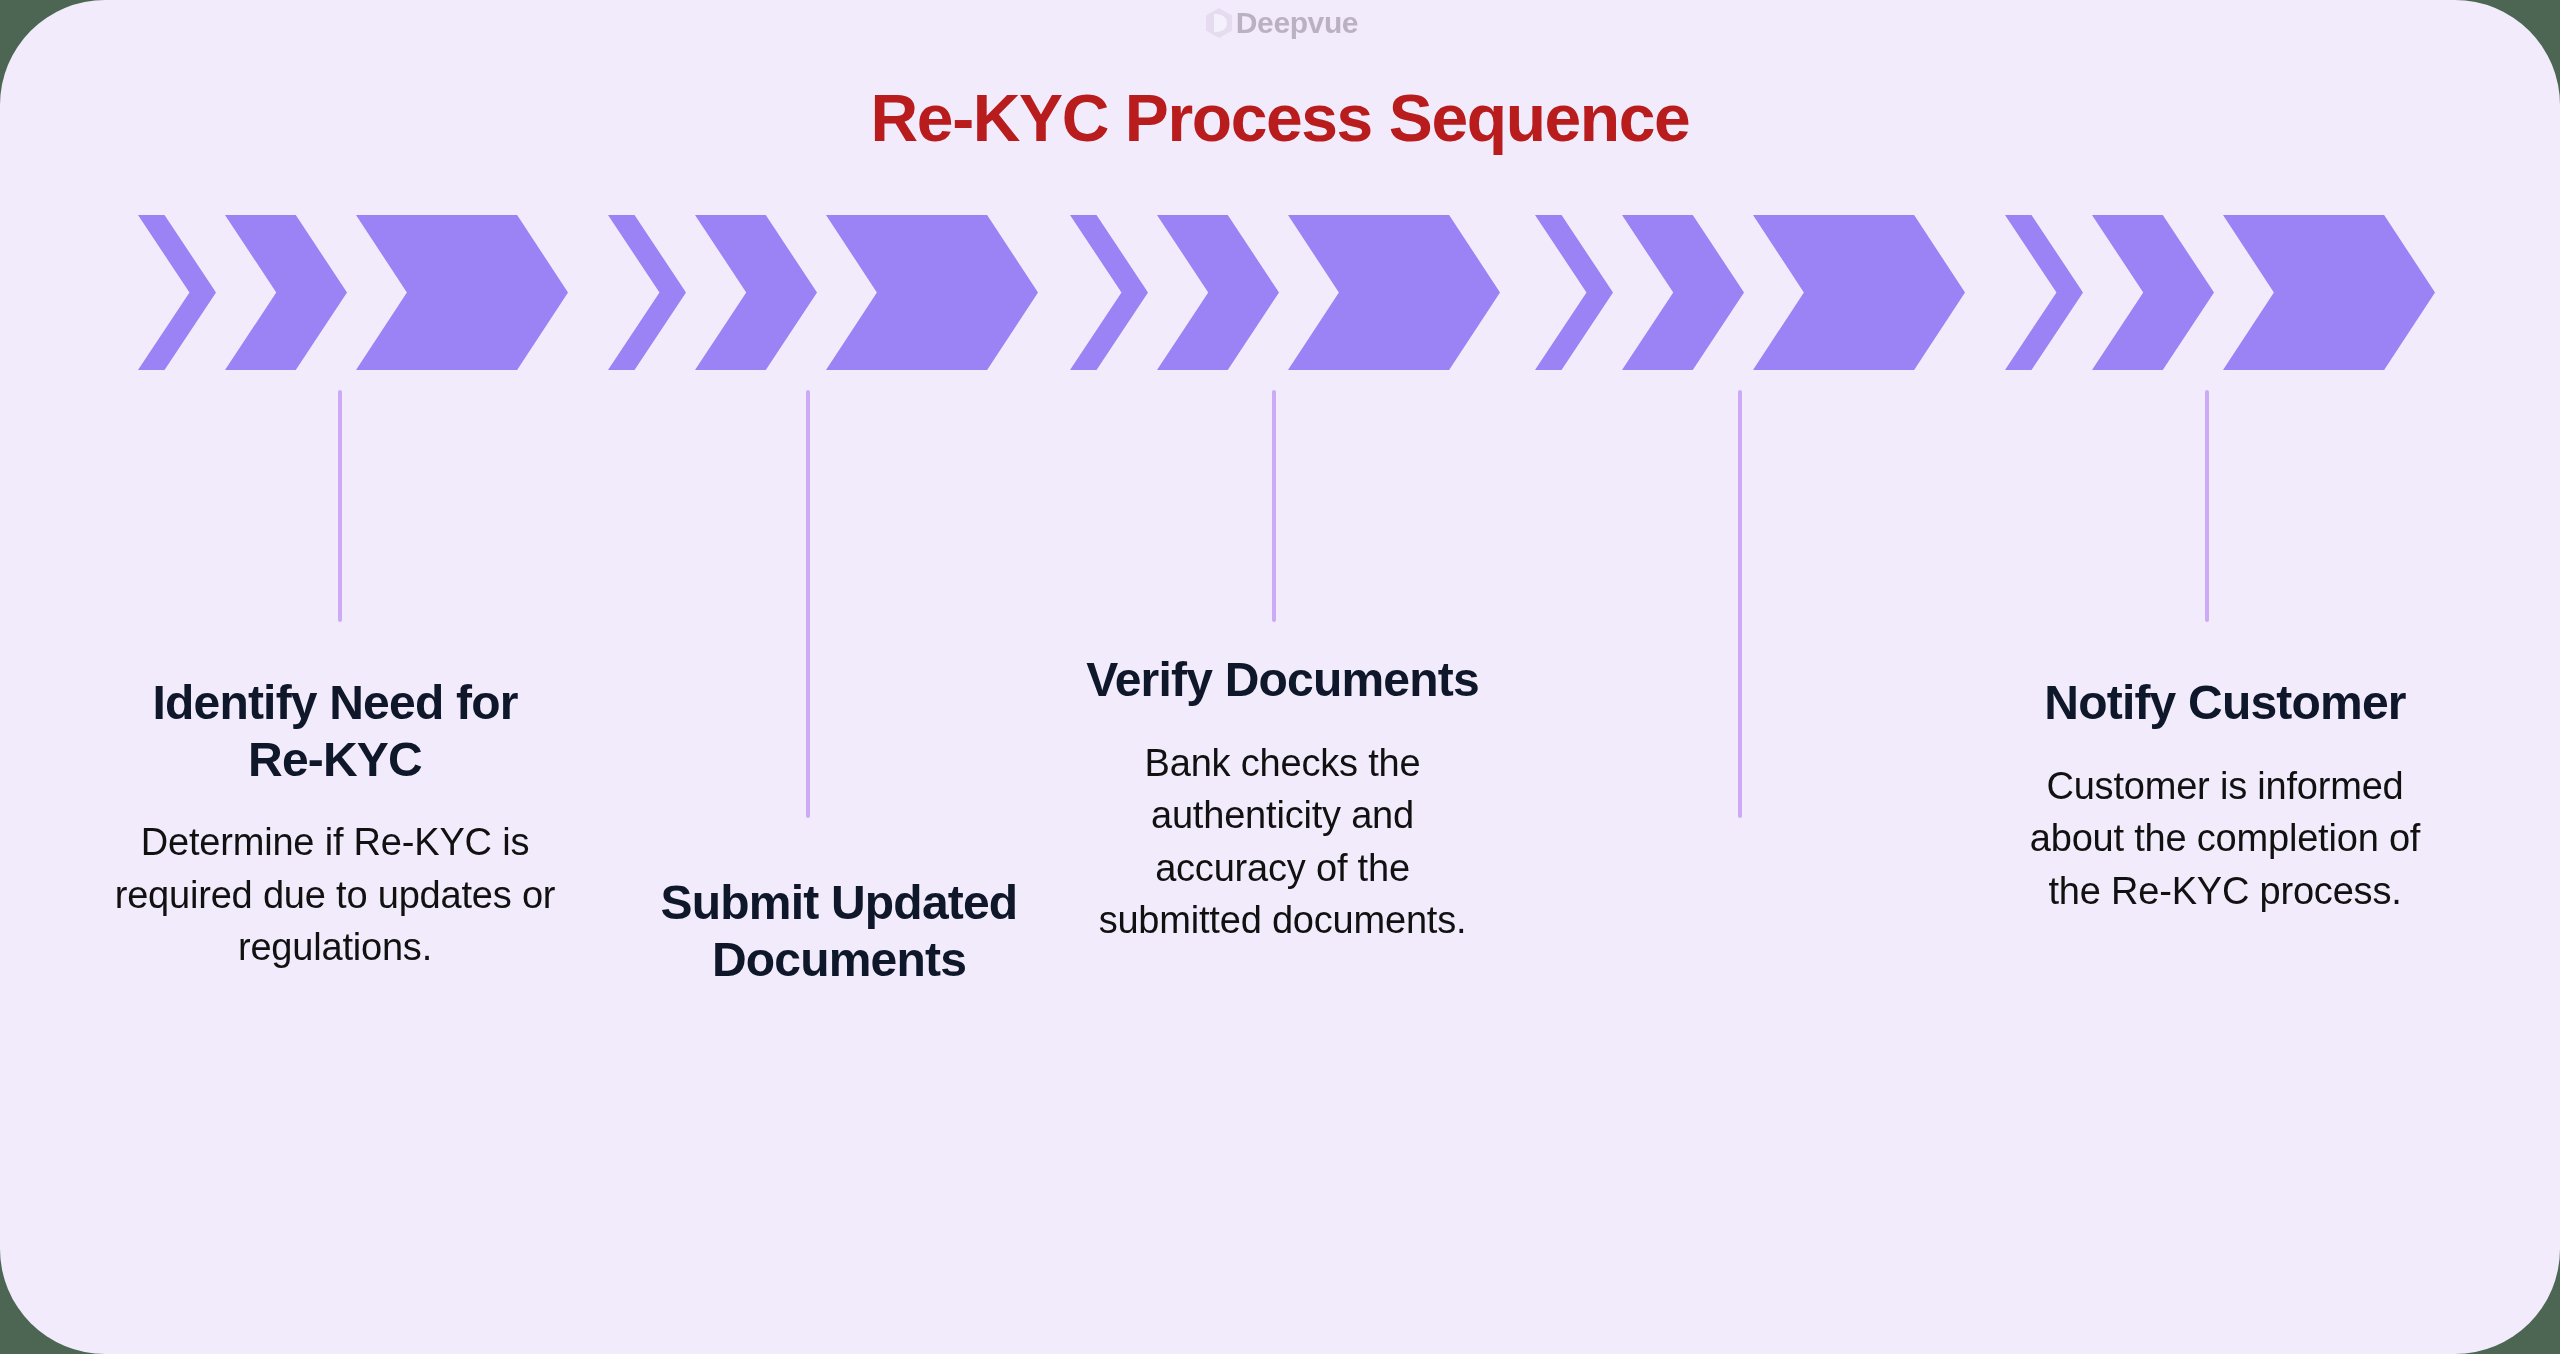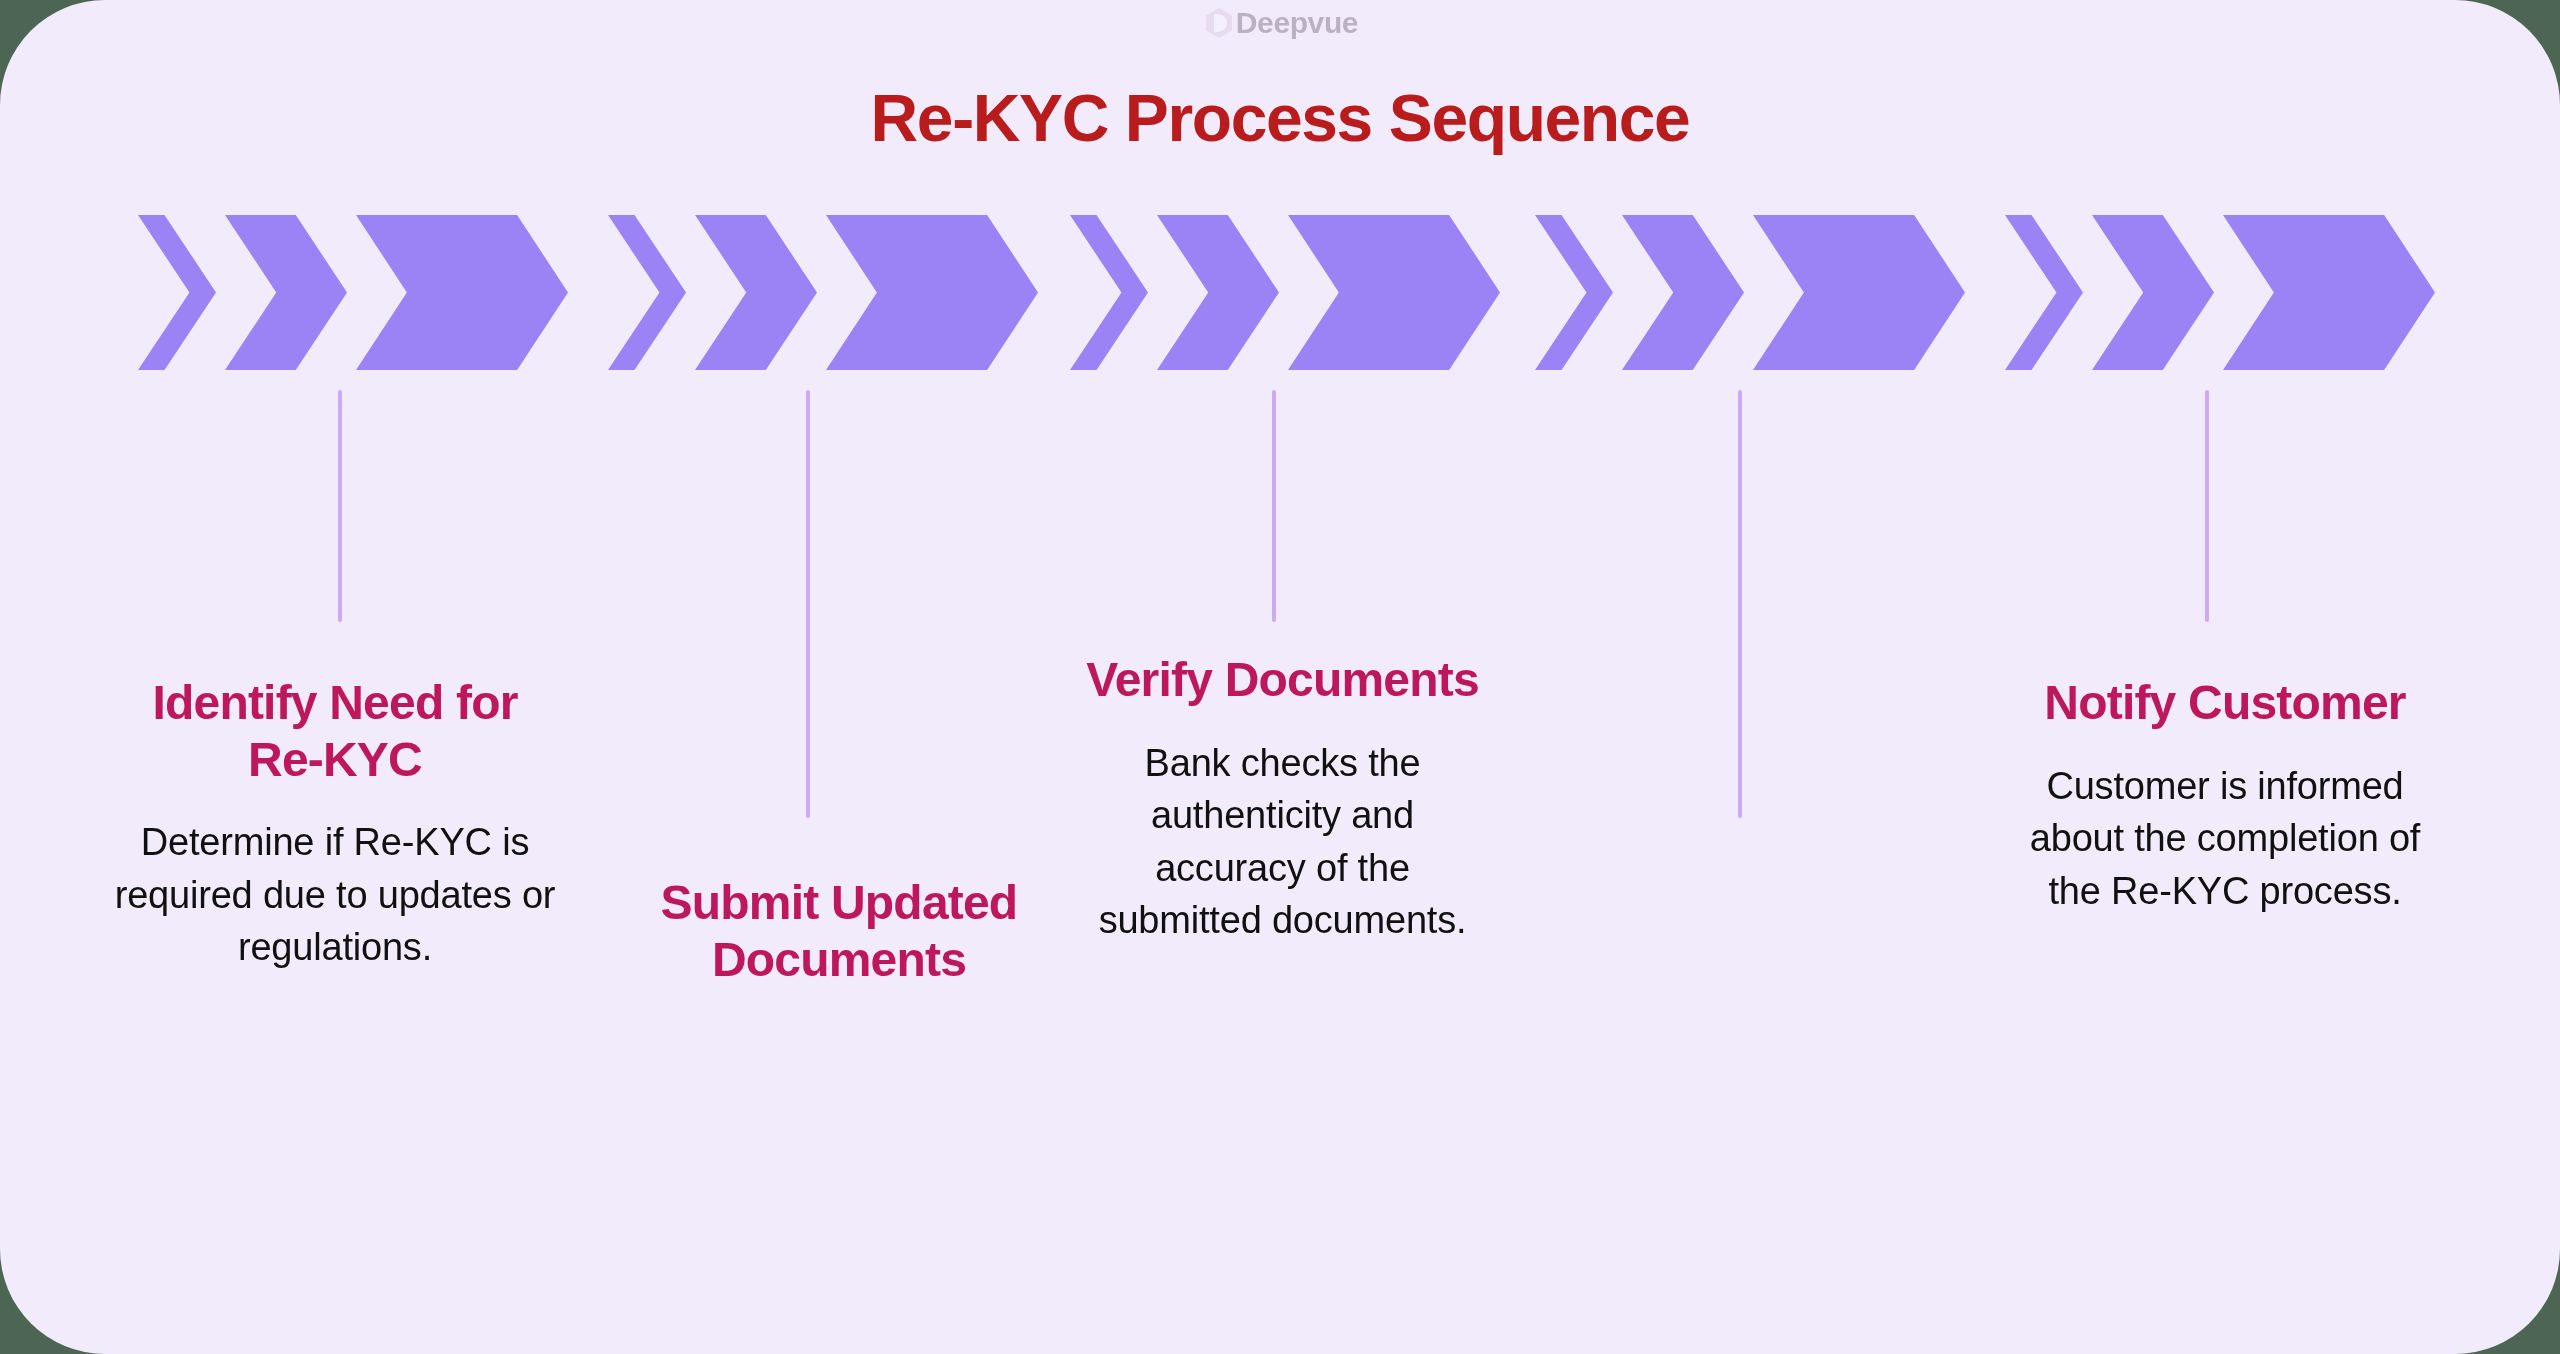--- a/index.html
+++ b/index.html
@@ -88,21 +88,21 @@
     border-radius: 2px;
   }
   
   .col {
     position: absolute;
     text-align: center;
   }
   .col-head {
     font-size: 48px;
     font-weight: bold;
-    color: #be185d;
+    color: #0f172a;
     line-height: 1.18;
     letter-spacing: -0.8px;
     margin: 0 0 28px 0;
   }
   .col-body {
     font-size: 38px;
     font-weight: normal;
     color: #111111;
     line-height: 1.38;
     letter-spacing: -0.2px;

